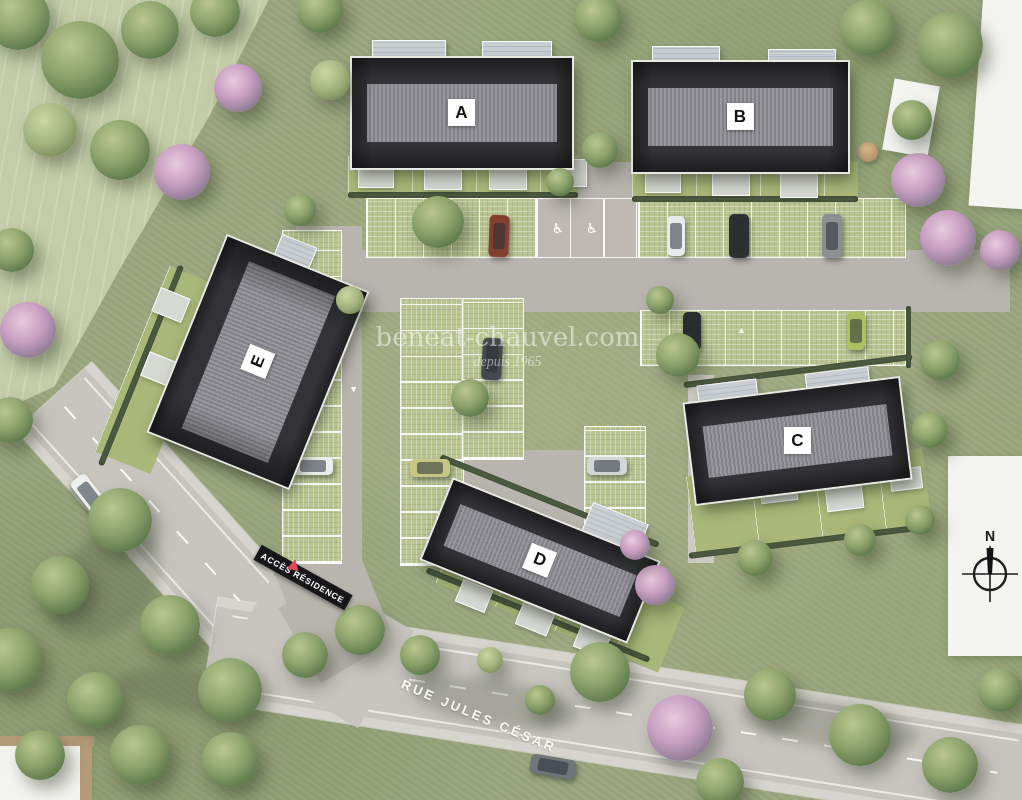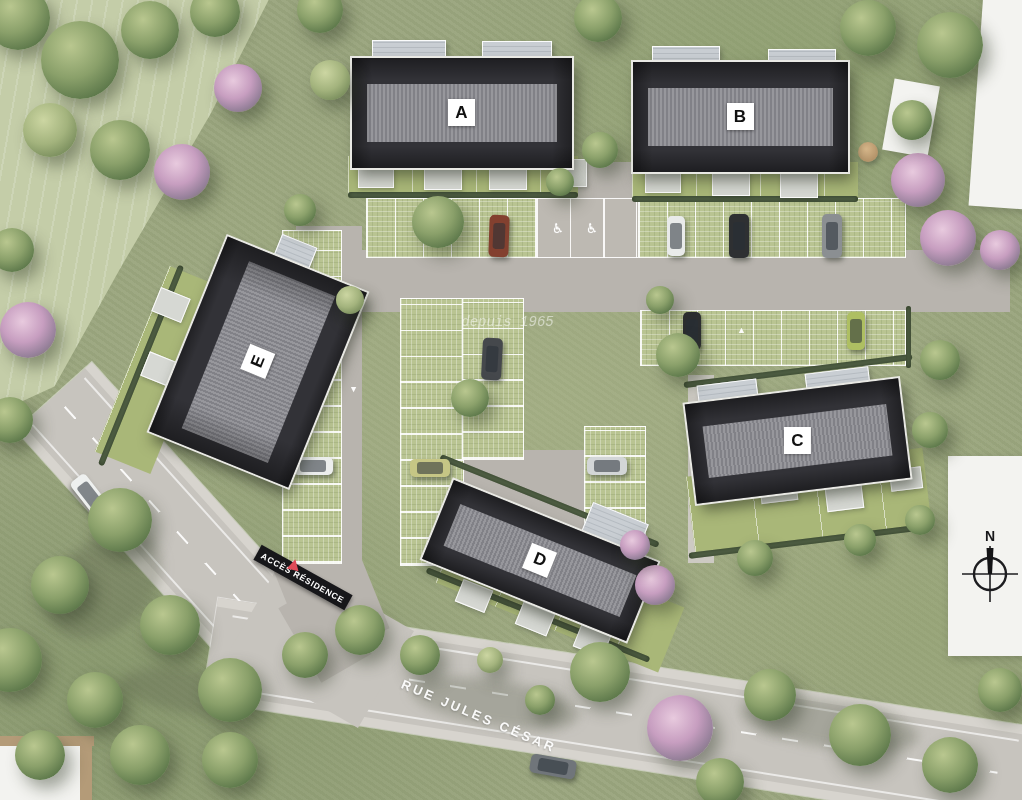--- a/index.html
+++ b/index.html
@@ -84,21 +84,21 @@
   .tree.p{background:radial-gradient(circle at 40% 35%, #e8cade, #c79ec0 42%, #97819b 70%, #6b7158 100%);}
   .tree.l{background:radial-gradient(circle at 38% 32%, #ccd6a2, #a3b37d 48%, #7b8f5e 78%, #64784e 100%);}
   .car{position:absolute;z-index:35;border-radius:5px;box-shadow:2px 3px 5px rgba(40,45,35,.5);}
   .car .glass{position:absolute;left:18%;top:18%;right:18%;bottom:18%;border-radius:3px;background:rgba(40,48,55,.55);}
   
   .watermark{left:335px;top:312px;width:345px;text-align:center;z-index:60;color:rgba(255,255,255,.55);pointer-events:none;}
   .wm-logo{font-family:"DejaVu Serif", serif;font-size:92px;line-height:.78;letter-spacing:-0.3em;
     color:rgba(255,255,255,.5);text-shadow:0 0 1px rgba(255,255,255,.25);padding-right:.3em;}
   .wm-site{font-family:"DejaVu Serif", serif;font-size:26px;margin-top:10px;color:rgba(255,255,255,.5);}
   .wm-brand{font-size:22px;letter-spacing:5px;margin-top:26px;color:rgba(255,255,255,.6);font-weight:bold;}
-  .wm-tagline{font-family:Liberation Mono, monospace;font-style:italic;font-size:14px;margin-top:2px;color:rgba(255,255,255,.5);}
+  .wm-tagline{font-family:Liberation Serif, serif;font-style:italic;font-size:14px;margin-top:2px;color:rgba(255,255,255,.5);}
   
   .access-sign{left:251px;top:569px;width:104px;height:17px;background:#17171a;z-index:65;
     transform:rotate(29deg);display:flex;align-items:center;justify-content:center;
     color:#fff;font-size:8.5px;font-weight:bold;letter-spacing:.8px;box-shadow:1px 2px 4px rgba(0,0,0,.4);}
   .access-arrow{left:288px;top:559px;width:0;height:0;z-index:66;
     border-left:6px solid transparent;border-right:6px solid transparent;border-bottom:11px solid #e04b58;
     transform:rotate(14deg);}
   .street-name{left:402px;top:676px;z-index:65;transform:rotate(23deg);transform-origin:left center;
     color:rgba(255,255,255,.95);font-size:13px;font-weight:bold;letter-spacing:3px;white-space:nowrap;
     text-shadow:0 1px 2px rgba(90,90,85,.4);}
@@ -302,20 +302,21 @@
   <div class="bldg bldg-e">
     <span class="bldg-label">E</span>
   </div>
 
   <span class="pictogram" style="left:552px;top:222px;">♿</span>
   <span class="pictogram" style="left:586px;top:222px;">♿</span>
   <span class="pavement-arrow" style="left:349px;top:385px;transform:rotate(180deg);">▲</span>
   <span class="pavement-arrow" style="left:737px;top:326px;">▲</span>
 
   <div class="abs watermark">
+    <div class="wm-site">beneat-chauvel.com</div>
     <div class="wm-tagline">depuis 1965</div>
   </div>
 
   <div class="abs access-arrow"></div>
   <div class="abs access-sign">ACCÈS RÉSIDENCE</div>
   <div class="abs street-name">RUE JULES CÉSAR</div>
 
   <div class="abs compass">
     <span class="compass-n">N</span>
     <svg width="58" height="58" viewBox="0 0 58 58">

